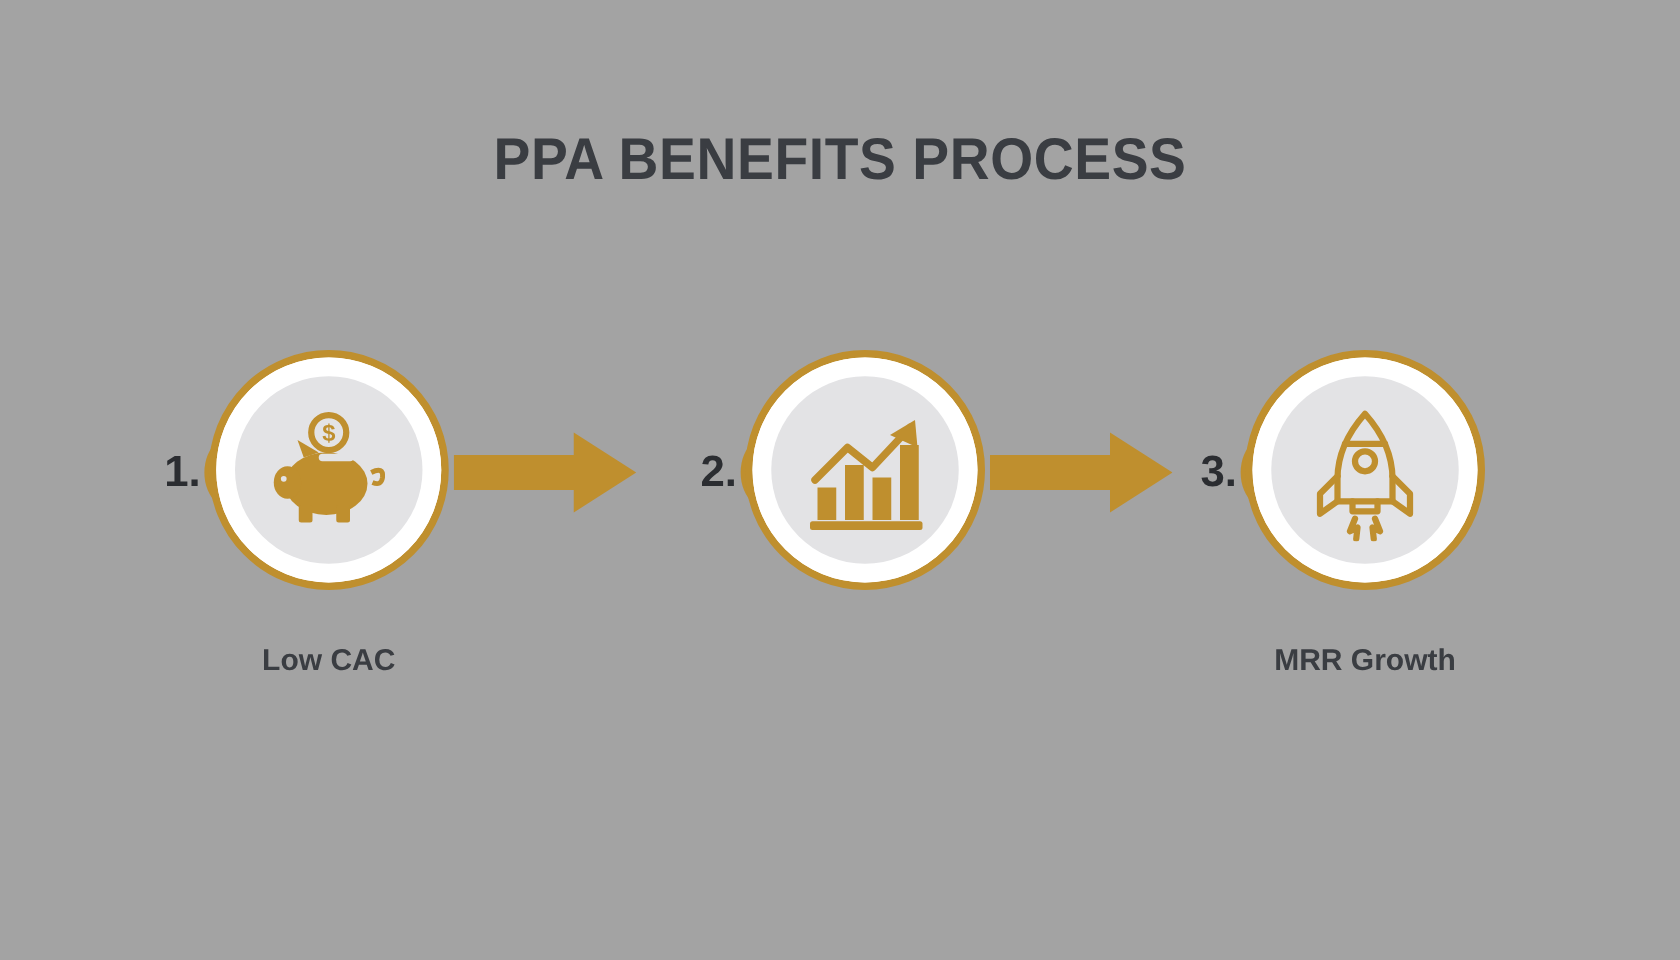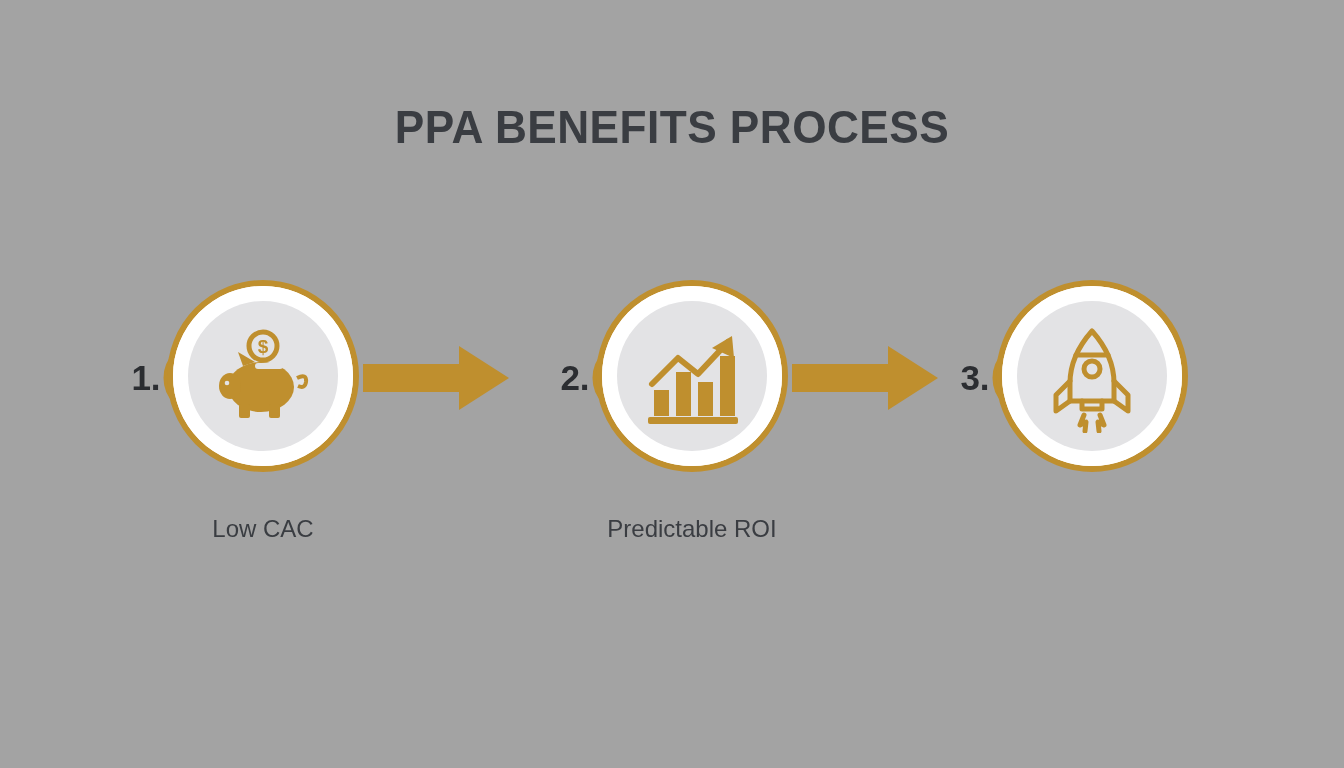--- a/index.html
+++ b/index.html
@@ -103,21 +103,21 @@
   .flow-arrow.a1 { left: 363px; width: 146px; }
   .flow-arrow.a2 { left: 792px; width: 146px; }
 
   
   .step-caption {
     position: absolute;
     top: 515px;
     width: 360px;
     text-align: center;
     font-size: 24px;
-    font-weight: 400;
+    font-weight: 700;
     color: #3a3d42;
     font-family: "Liberation Sans", sans-serif;
   }
   .step-caption.c1 { left: 83px; }
   .step-caption.c2 { left: 512px; }
   .step-caption.c3 { left: 912px; }
 </style>
 </head>
 <body>
 
@@ -237,15 +237,15 @@
             <path d="M 40,92 L 36,102 L 42,99 L 41,108"></path>
             <path d="M 56,92 L 60,102 L 54,99 L 55,108"></path>
           </g>
         </svg>
       </div>
     </div>
 
   </div>
 
   <div class="step-caption c1">Low CAC</div>
-  <div class="step-caption c2">Predictable ROI</div>
+  <div class="step-caption c3">MRR Growth</div>
 
 </div>
 
 </body></html>

